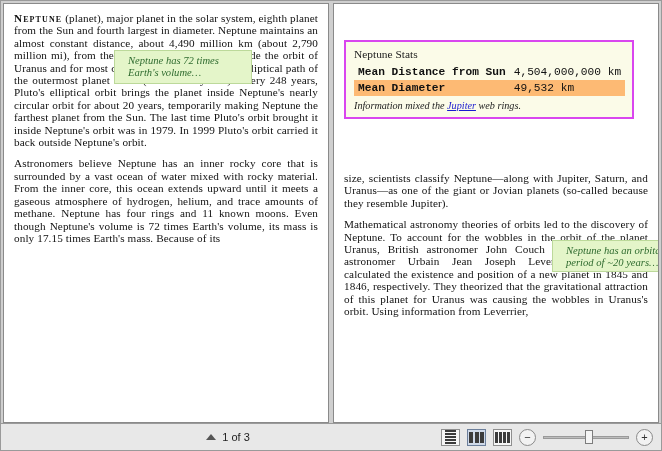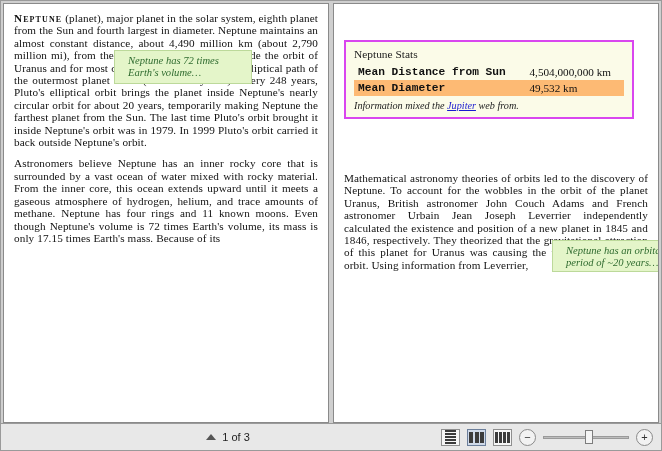--- a/index.html
+++ b/index.html
@@ -76,21 +76,21 @@
   table.stats-table{
     border-collapse:collapse;width:100%;font-size:11.2px;
   }
   table.stats-table td{
     padding:2px 4px;
     white-space:nowrap;
     overflow:hidden;
   }
   table.stats-table tr.alt td{background:#fdba74;}
   td.k{font-weight:bold;color:#111;font-family:Liberation Mono, monospace;}
-  td.v{color:#111;text-align:left;}
+  td.v{color:#111;text-align:left;font-family:Liberation Mono, monospace;}
   .stats-note{
     margin-top:4px;font-size:10.2px;font-style:italic;color:#222;
   }
   .stats-note a{color:#1a1ad0;text-decoration:underline;}
 
   
   .toolbar{
     position:absolute;left:0;bottom:0;right:0;height:26px;
     background:#e8e8e8;
     border-top:1px solid #9a9a9a;
@@ -149,38 +149,39 @@
       <div class="page-inner">
         <p class="body"><span class="sc">Neptune</span><span> (planet), major planet in the solar system, eighth planet from the Sun and fourth largest in diameter. Neptune maintains an almost constant distance, about 4,490 million km (about 2,790 million mi), from the Sun. Neptune revolves outside the orbit of Uranus and for most of its orbit moves inside the elliptical path of the outermost planet Pluto (see Solar System). Every 248 years, Pluto's elliptical orbit brings the planet inside Neptune's nearly circular orbit for about 20 years, temporarily making Neptune the farthest planet from the Sun. The last time Pluto's orbit brought it inside Neptune's orbit was in 1979. In 1999 Pluto's orbit carried it back outside Neptune's orbit.</span></p>
         <p class="body">Astronomers believe Neptune has an inner rocky core that is surrounded by a vast ocean of water mixed with rocky material. From the inner core, this ocean extends upward until it meets a gaseous atmosphere of hydrogen, helium, and trace amounts of methane. Neptune has four rings and 11 known moons. Even though Neptune's volume is 72 times Earth's volume, its mass is only 17.15 times Earth's mass. Because of its</p>
       </div>
       <div class="callout" id="callout-volume">Neptune has 72 times Earth's volume…</div>
     </div>
 
     <div class="page">
       <div class="page-inner">
         <div style="height:160px"></div>
+        <p class="body">size, scientists classify Neptune—along with Jupiter, Saturn, and Uranus—as one of the giant or Jovian planets (so-called because they resemble Jupiter).</p>
         <p class="body">Mathematical astronomy theories of orbits led to the discovery of Neptune. To account for the wobbles in the orbit of the planet Uranus, British astronomer John Couch Adams and French astronomer Urbain Jean Joseph Leverrier independently calculated the existence and position of a new planet in 1845 and 1846, respectively. They theorized that the gravitational attraction of this planet for Uranus was causing the wobbles in Uranus's orbit. Using information from Leverrier,</p>
       </div>
 
       <div class="stats">
         <div class="stats-title">Neptune Stats</div>
         <table class="stats-table">
           <tbody>
               <tr>
             <td class="k">Mean Distance from Sun</td>
             <td class="v">4,504,000,000 km</td>
           </tr>
           <tr class="alt">
             <td class="k">Mean Diameter</td>
             <td class="v">49,532 km</td>
           </tr>
         </tbody>
           </table>
-        <div class="stats-note"><span>Information mixed the </span><a href="#">Jupiter</a><span> web from.</span></div>
+        <div class="stats-note"><span>Information mixed the </span><a href="#">Jupiter</a><span> web rings.</span></div>
       </div>
 
       <div class="callout" id="callout-orbital">Neptune has an orbital period of ~20 years…</div>
     </div>
 
   </div>
 
   <div class="toolbar">
     <div class="tb-left"></div>
 

